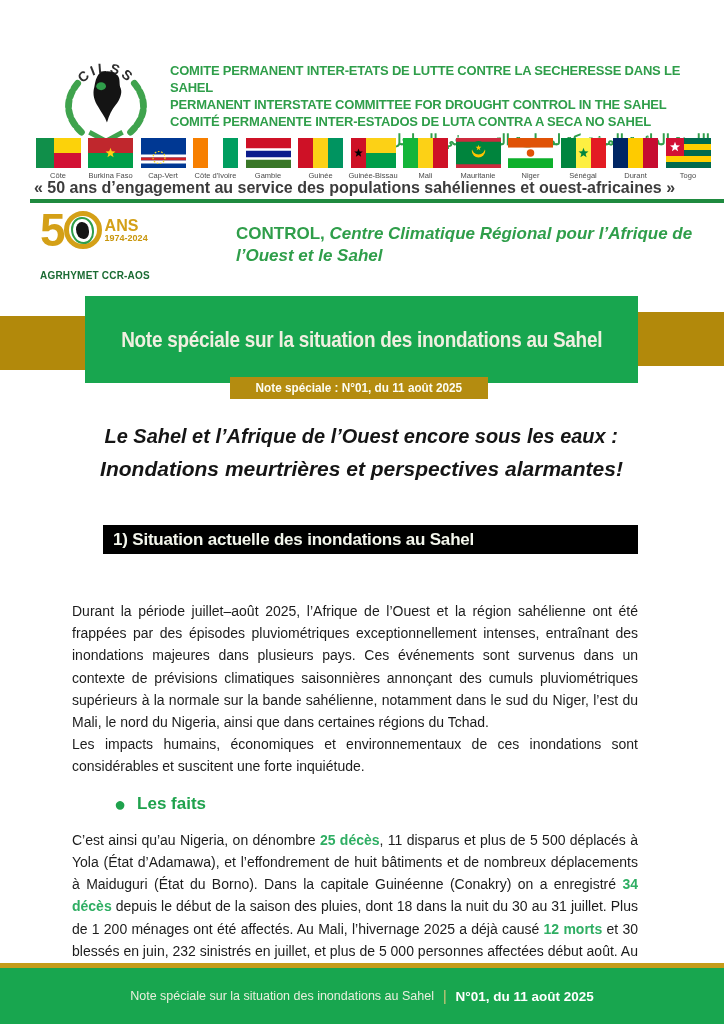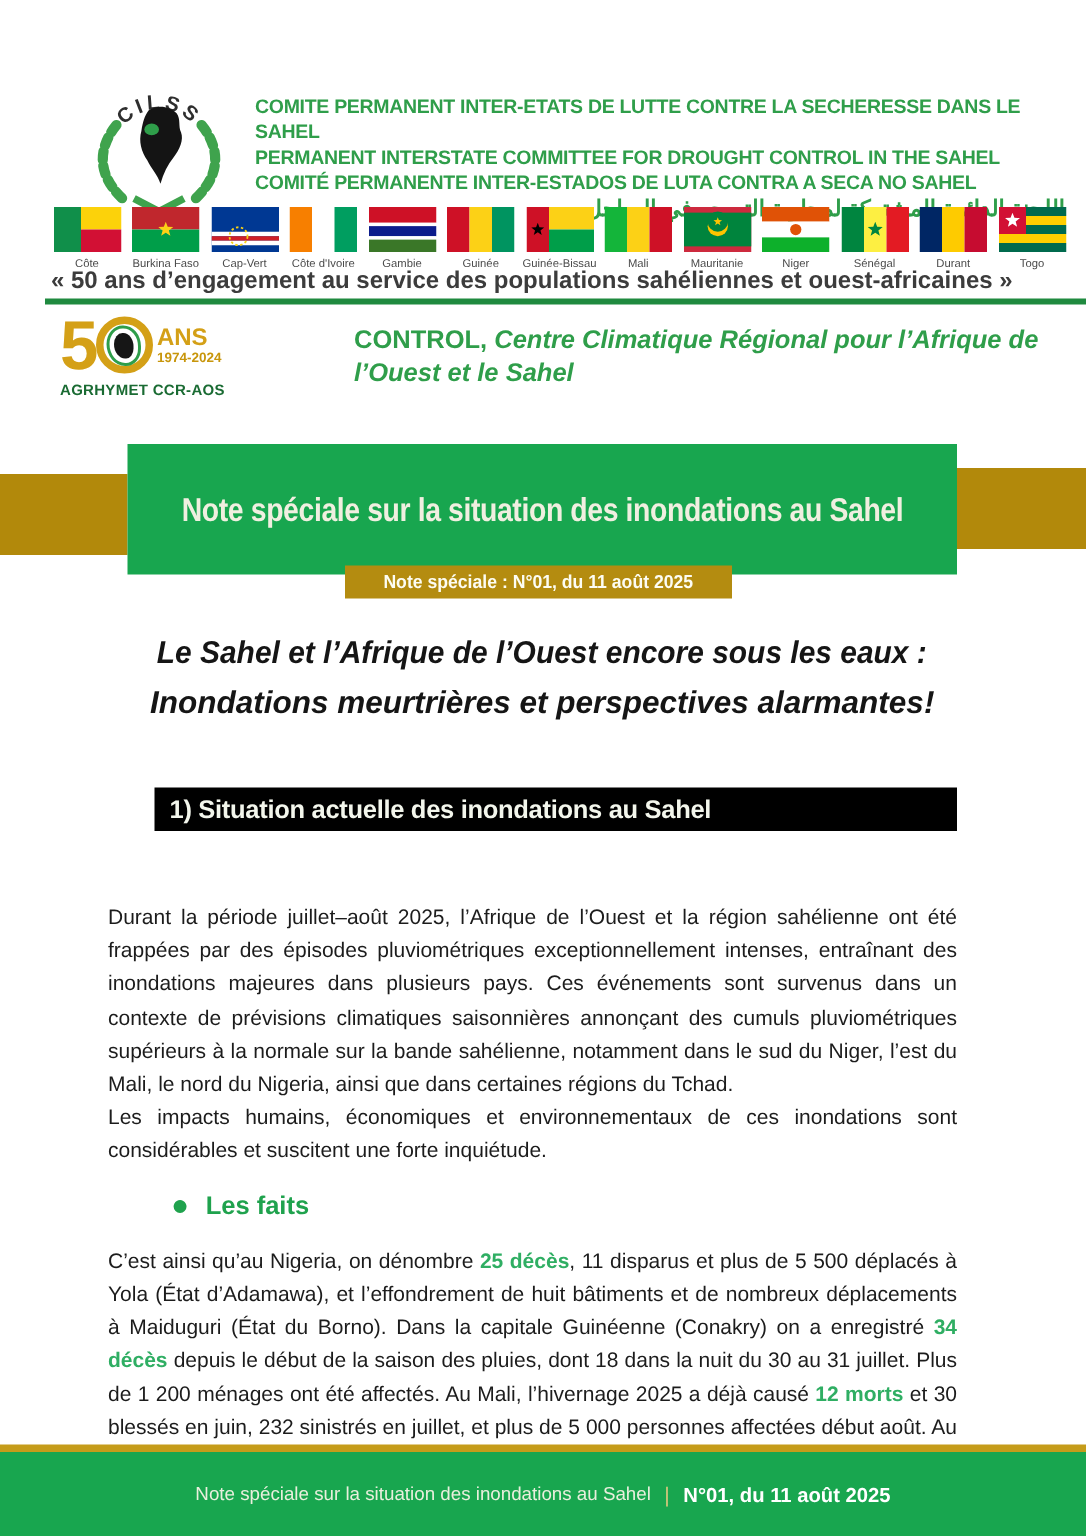--- a/index.html
+++ b/index.html
@@ -28,21 +28,21 @@
   .agr-logo { flex:0 0 auto; width:182px; }
   .agr-top { display:flex; align-items:center; }
   .agr-5 { font-size:46px; font-weight:bold; color:#d4a017; line-height:42px; }
   .agr-0 { width:38px; height:38px; border:5px solid #d4a017; border-radius:50%;
            display:flex; align-items:center; justify-content:center; margin-left:-2px; background:#fff; }
   .agr-blob { width:13px; height:17px; background:#161616; border-radius:45% 55% 40% 60%;
               outline:2px solid #2f9e4a; outline-offset:3px; }
   .agr-ans-col { margin-left:3px; }
   .agr-ans { display:block; font-size:16px; font-weight:bold; color:#d4a017; line-height:15px; }
   .agr-years { display:block; font-size:9px; font-weight:bold; color:#c8960c; }
-  .agr-caption { font-size:10px; font-weight:bold; color:#1a6b33; margin-top:4px; letter-spacing:0.2px; }
+  .agr-caption { font-size:10px; font-weight:bold; color:#1a6b33; margin-top:19px; letter-spacing:0.2px; }
   .agr-title { margin-left:14px; font-size:17px; font-weight:bold; color:#2f9e4a; line-height:22px; }
   .agr-title .it { font-style:italic; }
   
   .banner-wrap { position:absolute; top:296px; left:0; width:724px; height:104px; }
   .gold-bar-left  { position:absolute; left:0; top:20px; width:85px; height:54px; background:#b2890b; }
   .gold-bar-right { position:absolute; right:0; top:16px; width:86px; height:54px; background:#b2890b; }
   .banner-green { position:absolute; left:85px; top:0; width:553px; height:87px; background:#18a64f;
                   display:flex; align-items:center; justify-content:center; }
   .banner-green .txt { display:inline-block; white-space:nowrap; transform:scaleX(0.86); transform-origin:center;
                   font-size:22px; font-weight:bold; color:#f0efe0; letter-spacing:-0.3px; }

